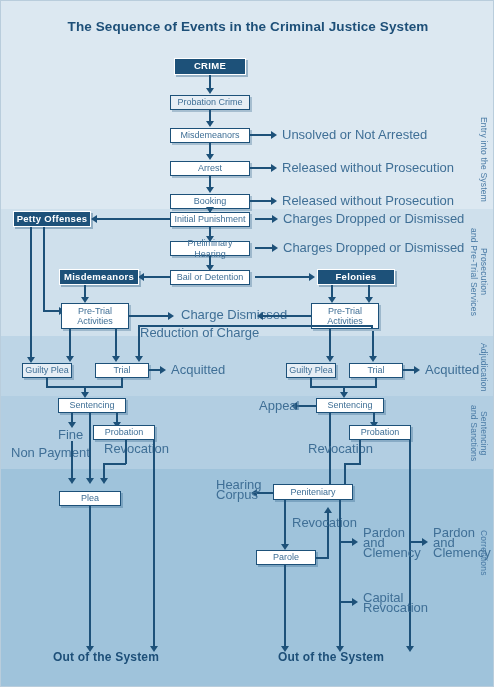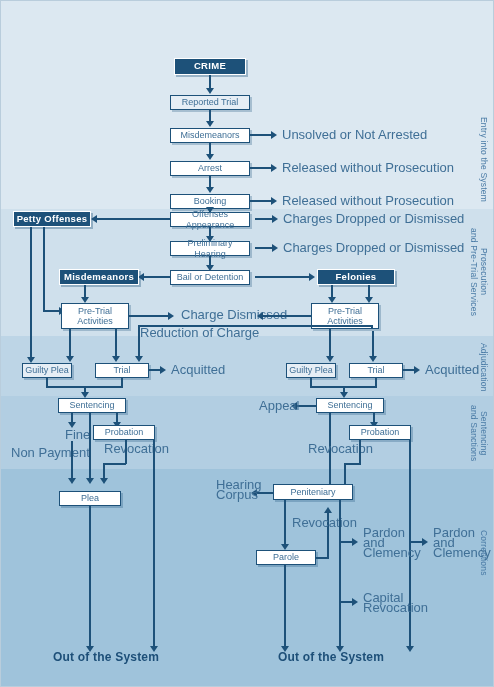--- a/index.html
+++ b/index.html
@@ -79,26 +79,27 @@
   <div class="band" id="band-corrections"></div>
 
   <div class="band-label" style="top:108px;height:100px;">Entry into the System</div>
   <div class="band-label" style="top:212px;height:118px;">Prosecution
 and Pre-Trial Services</div>
   <div class="band-label" style="top:338px;height:56px;">Adjudication</div>
   <div class="band-label" style="top:398px;height:68px;">Sentencing
 and Sanctions</div>
   <div class="band-label" style="top:472px;height:160px;">Corrections</div>
 
+  <div id="title">The Sequence of Events in the Criminal Justice System</div>
 
   <div class="box dark" style="left:173px;top:57px;width:72px;height:17px;">CRIME</div>
   <div class="ln v" style="left:208px;top:74px;height:14px;"></div>
   <div class="ar down" style="left:205px;top:87px;"></div>
 
-  <div class="box shade" style="left:169px;top:94px;width:80px;height:15px;">Reported Trial</div>
+  <div class="box shade" style="left:169px;top:94px;width:80px;height:15px;">Probation Crime</div>
   <div class="ln v" style="left:208px;top:109px;height:12px;"></div>
   <div class="ar down" style="left:205px;top:120px;"></div>
 
   <div class="box" style="left:169px;top:127px;width:80px;height:15px;">Misdemeanors</div>
   <div class="ln h" style="left:249px;top:133px;width:22px;"></div>
   <div class="ar right" style="left:270px;top:130px;"></div>
   <div class="lbl" style="left:281px;top:129px;">Unsolved or Not Arrested</div>
   <div class="ln v" style="left:208px;top:142px;height:12px;"></div>
   <div class="ar down" style="left:205px;top:153px;"></div>
 
@@ -109,21 +110,21 @@
   <div class="ln v" style="left:208px;top:175px;height:12px;"></div>
   <div class="ar down" style="left:205px;top:186px;"></div>
 
   <div class="box" style="left:169px;top:193px;width:80px;height:15px;">Booking</div>
   <div class="ln h" style="left:249px;top:199px;width:22px;"></div>
   <div class="ar right" style="left:270px;top:196px;"></div>
   <div class="lbl" style="left:281px;top:195px;">Released without Prosecution</div>
   <div class="ln v" style="left:208px;top:208px;height:7px;"></div>
   <div class="ar down" style="left:205px;top:206px;"></div>
 
-  <div class="box" style="left:169px;top:211px;width:80px;height:15px;">Offenses Appearance</div>
+  <div class="box" style="left:169px;top:211px;width:80px;height:15px;">Initial Punishment</div>
   <div class="ln h" style="left:254px;top:217px;width:18px;"></div>
   <div class="ar right" style="left:271px;top:214px;"></div>
   <div class="lbl" style="left:282px;top:213px;">Charges Dropped or Dismissed</div>
 
   <div class="ln h" style="left:96px;top:217px;width:73px;"></div>
   <div class="ar left" style="left:90px;top:214px;"></div>
   <div class="ln v" style="left:208px;top:226px;height:10px;"></div>
   <div class="ar down" style="left:205px;top:235px;"></div>
 
   <div class="box dark" style="left:12px;top:210px;width:78px;height:16px;">Petty Offenses</div>
@@ -213,21 +214,21 @@
 
   <div class="box" style="left:57px;top:397px;width:68px;height:15px;">Sentencing</div>
   <div class="box" style="left:315px;top:397px;width:68px;height:15px;">Sentencing</div>
 
   <div class="ln h" style="left:296px;top:404px;width:19px;"></div>
   <div class="ar left" style="left:290px;top:401px;"></div>
   <div class="lbl" style="left:258px;top:400px;">Appeal</div>
 
   <div class="ln v" style="left:70px;top:412px;height:10px;"></div>
   <div class="ar down" style="left:67px;top:421px;"></div>
-  <div class="lbl" style="left:64px;top:429px;">Fine</div>
+  <div class="lbl" style="left:57px;top:429px;">Fine</div>
   <div class="lbl" style="left:10px;top:447px;">Non Payment</div>
   <div class="ln v" style="left:70px;top:440px;height:38px;"></div>
   <div class="ar down" style="left:67px;top:477px;"></div>
 
   <div class="ln v" style="left:88px;top:412px;height:66px;"></div>
   <div class="ar down" style="left:85px;top:477px;"></div>
 
   <div class="ln v" style="left:115px;top:412px;height:10px;"></div>
   <div class="ar down" style="left:112px;top:421px;"></div>
   <div class="box" style="left:92px;top:424px;width:62px;height:15px;">Probation</div>

